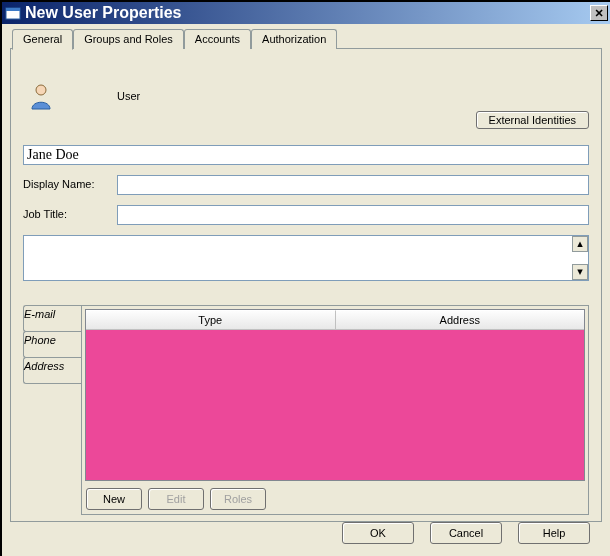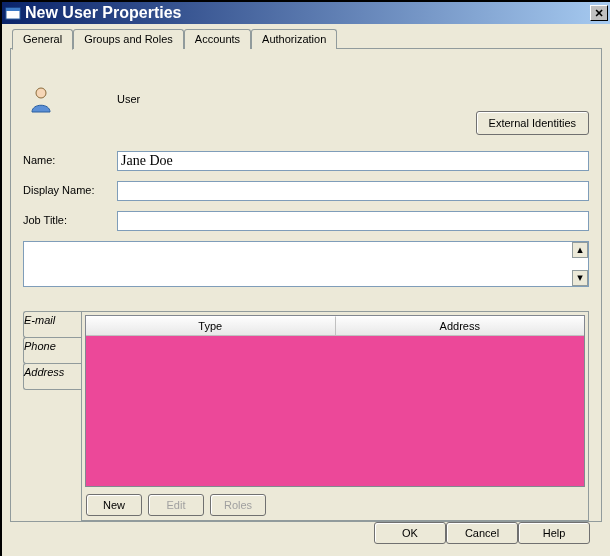--- a/index.html
+++ b/index.html
@@ -39,21 +39,21 @@
       border: 1px solid #919b9c; background: #ece9d8; width: 100%;
       height: 474px; padding: 14px 12px 10px 12px; position: relative; z-index: 1;
     }
 
     
     .panel-header { display: flex; align-items: center; margin-bottom: 16px; }
     .panel-header .user-icon { width: 28px; margin-left: 6px; }
     .panel-header .user-label { margin-left: 60px; }
     .panel-header .spacer { flex: 1; }
     .panel-header .ext-btn {
-      min-width: 110px; height: 24px; margin-top: 48px;
+      min-width: 110px; height: 18px; margin-top: 48px;
     }
 
     .win-btn {
       background: #ece9d8; border: 1px solid #707070; border-radius: 3px;
       padding: 2px 12px; cursor: default; height: 22px; min-width: 72px;
       box-shadow: inset 1px 1px 0 #fff;
     }
     .win-btn:disabled { color: #a0a0a0; }
 
     
@@ -103,21 +103,21 @@
       border-top: 1px solid #fff;
     }
     .list-header .col:last-child { border-right: none; }
 
     .contacts-actions { display: flex; gap: 6px; padding: 4px 4px 4px 4px; }
     .contacts-actions .win-btn { min-width: 56px; }
 
     
     .footer-btns {
       position: absolute; right: 12px; bottom: 6px;
-      display: flex; gap: 0;
+      display: flex; gap: 16px;
     }
     .footer-wrap { position: relative; height: 28px; }
 
     svg { display: block; }
   </style>
 </head>
 <body>
 
 <div class="titlebar">
   <span class="app-icon">
@@ -159,21 +159,20 @@
         </svg>
       </span>
       <span class="user-label">User</span>
       <span class="spacer"></span>
       <button class="win-btn ext-btn">
         <span>External Identities</span>
       </button>
     </div>
 
     <div class="form-row">
-      <label>Name:</label>
       <input type="text" value="Jane Doe" style="">
     </div>
     <div class="form-row">
       <label>Display Name:</label>
       <input type="text" value="" style="">
     </div>
     <div class="form-row">
       <label>Job Title:</label>
       <input type="text" value="" style="">
     </div>

